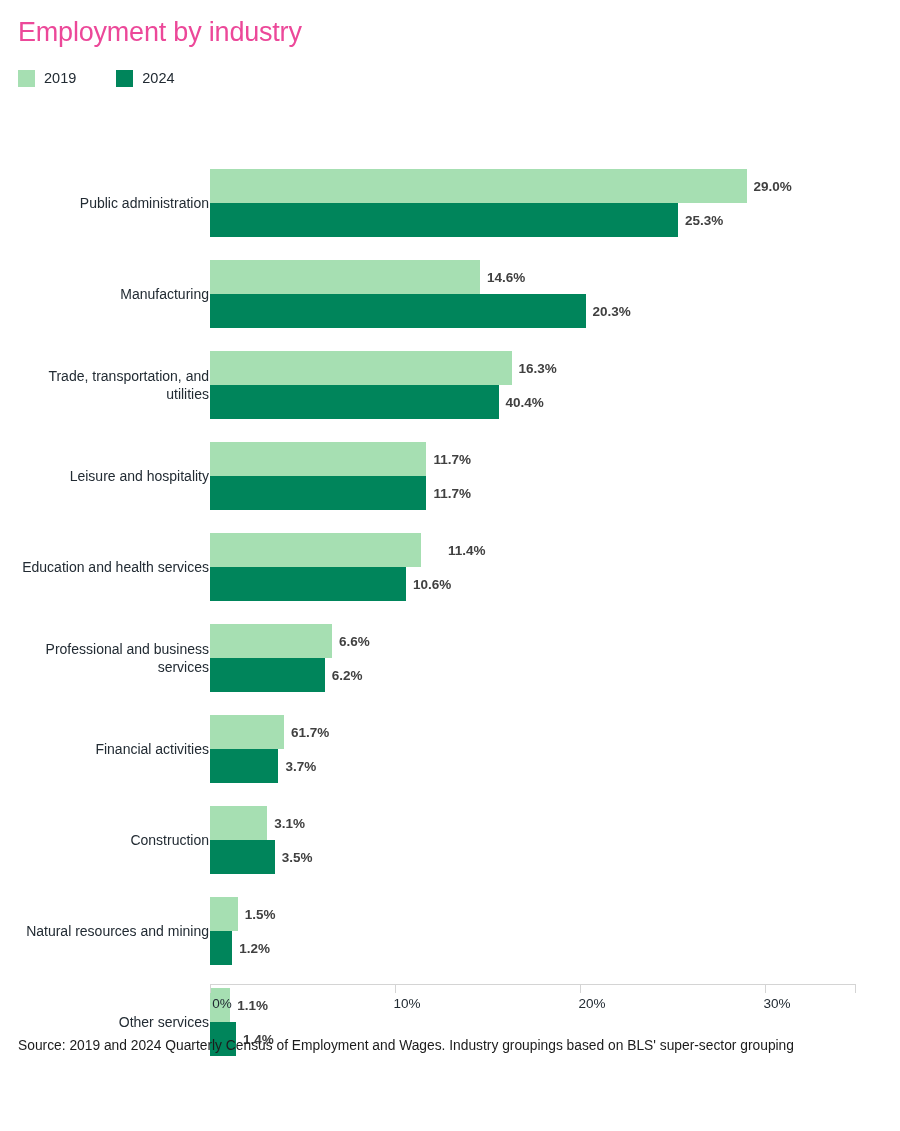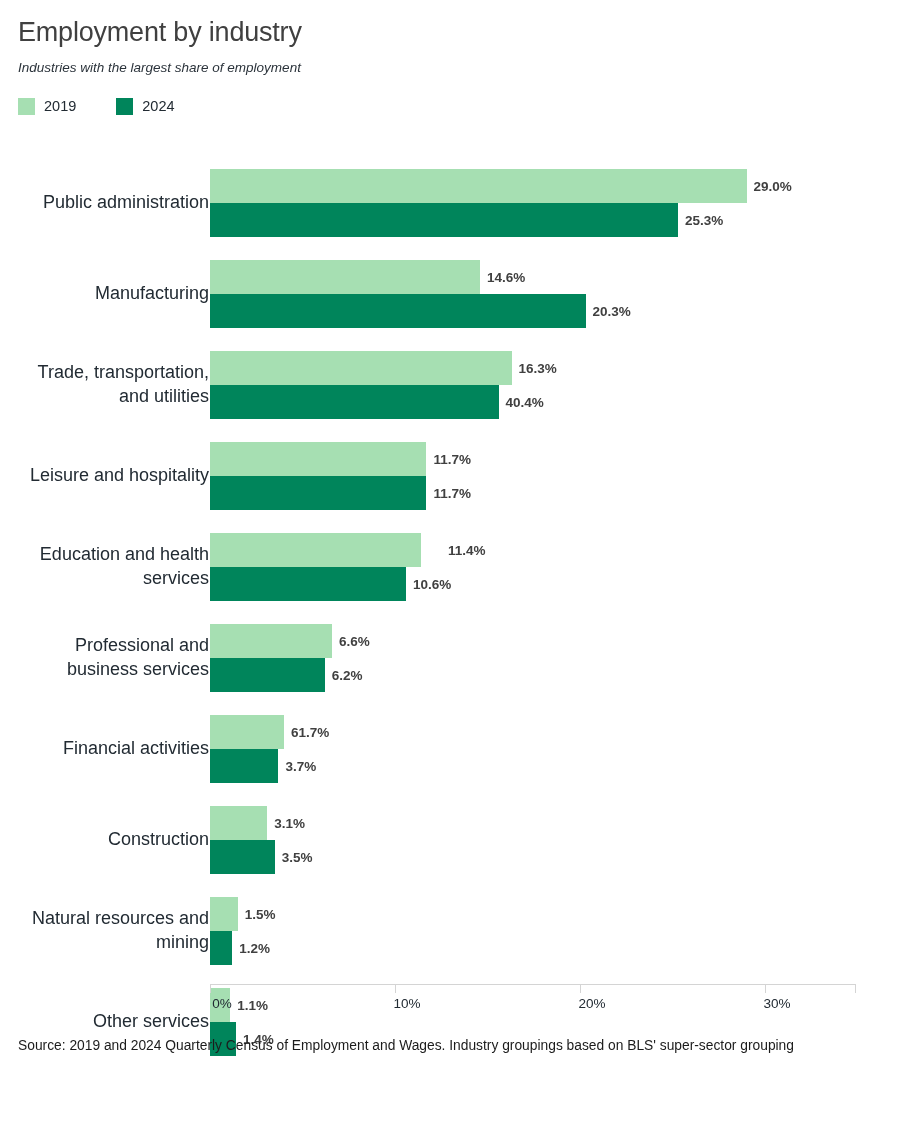--- a/index.html
+++ b/index.html
@@ -16,21 +16,21 @@
     overflow: hidden;
   }
 
   
   #header { padding: 18px 0 0 18px; }
 
   #chart-title {
     font-size: 27px;
     font-weight: 400;
     letter-spacing: -0.2px;
-    color: #404040;
+    color: #ec4899;
     line-height: 1.1;
     margin: 0;
   }
 
   #chart-subtitle {
     font-size: 13.5px;
     font-style: italic;
     font-weight: 400;
     color: #2b333b;
     margin: 12px 0 0 0;
@@ -73,21 +73,21 @@
     position: absolute;
     left: 0;
     width: 900px;
   }
 
   .cat-label {
     position: absolute;
     right: 691px;            
     width: 200px;
     text-align: right;
-    font-size: 18px;
+    font-size: 14px;
     line-height: 1.32;
     color: #222b33;
     transform: translateY(-50%);
   }
 
   .bar {
     position: absolute;
     left: 210px;
     height: 34px;
   }
@@ -138,21 +138,20 @@
     line-height: 1.45;
     color: #1c1c1c;
   }
   #footnotes p { margin: 0; }
 </style>
 </head>
 <body>
 
 <div id="header">
   <h1 id="chart-title">Employment by industry</h1>
-  <p id="chart-subtitle">Industries with the largest share of employment</p>
 
   <div id="legend">
       <div class="legend-item">
         <span class="legend-swatch" style="background: rgb(166, 223, 178);"></span>
         <span class="legend-label">2019</span>
       </div>
       <div class="legend-item">
         <span class="legend-swatch" style="background: rgb(0, 133, 91);"></span>
         <span class="legend-label">2024</span>
       </div>

